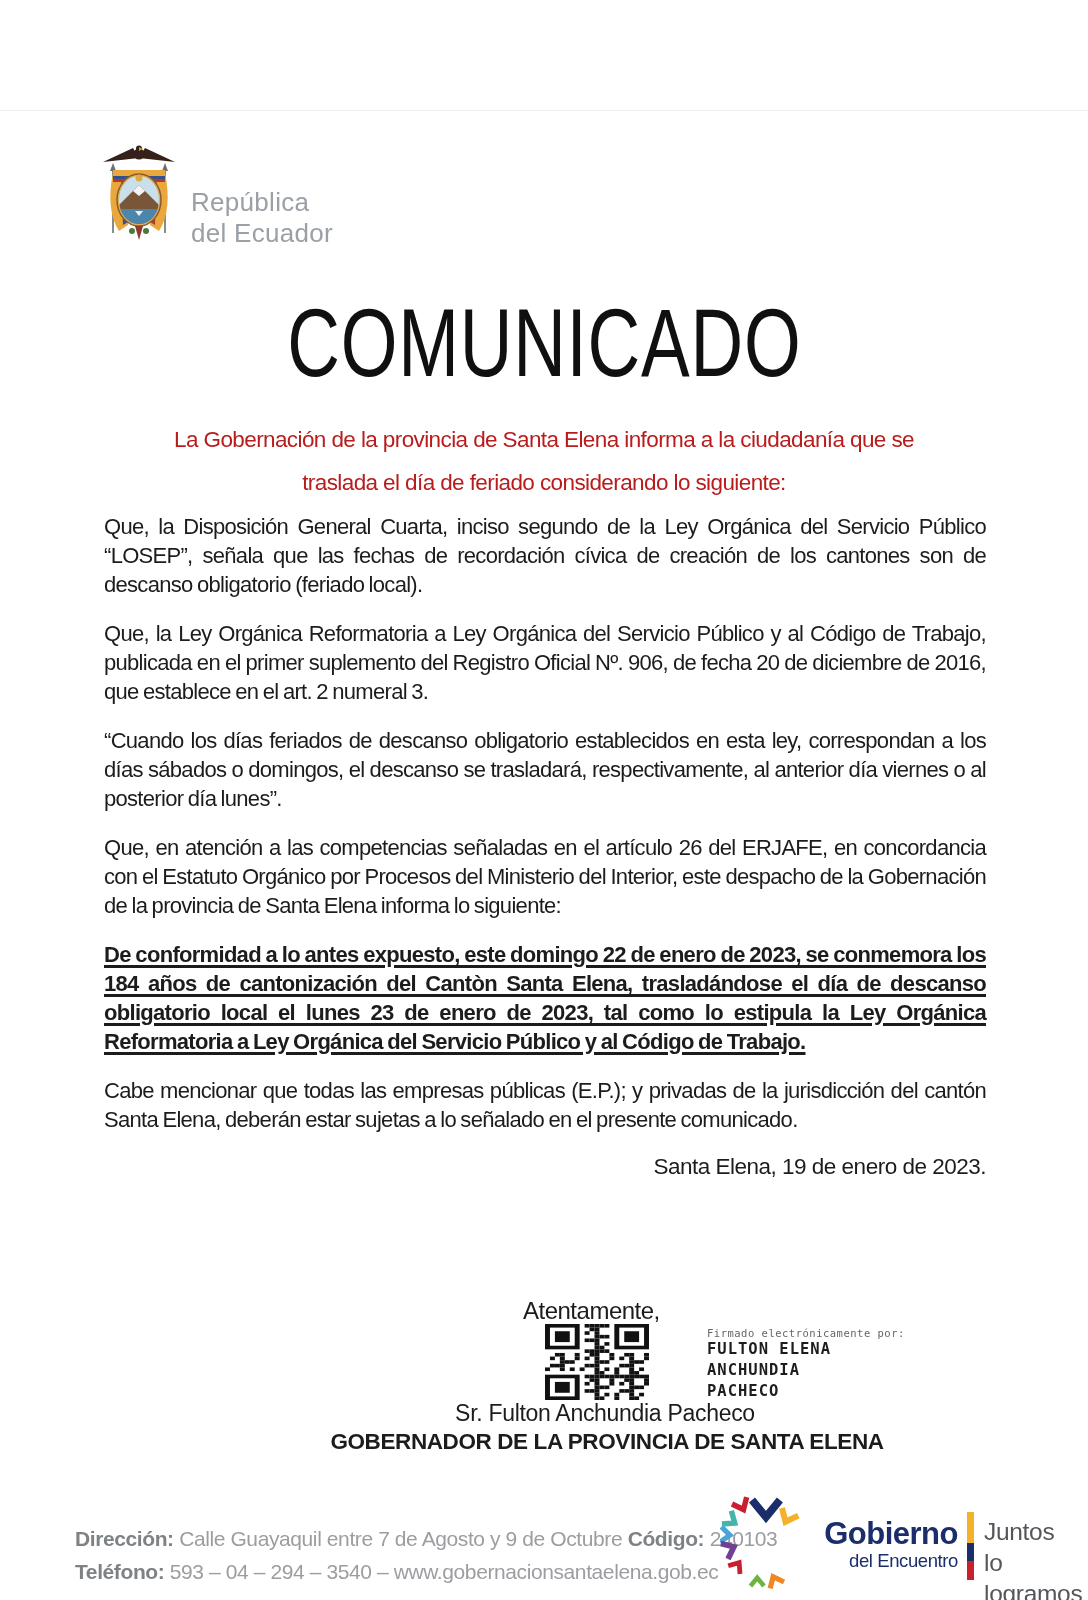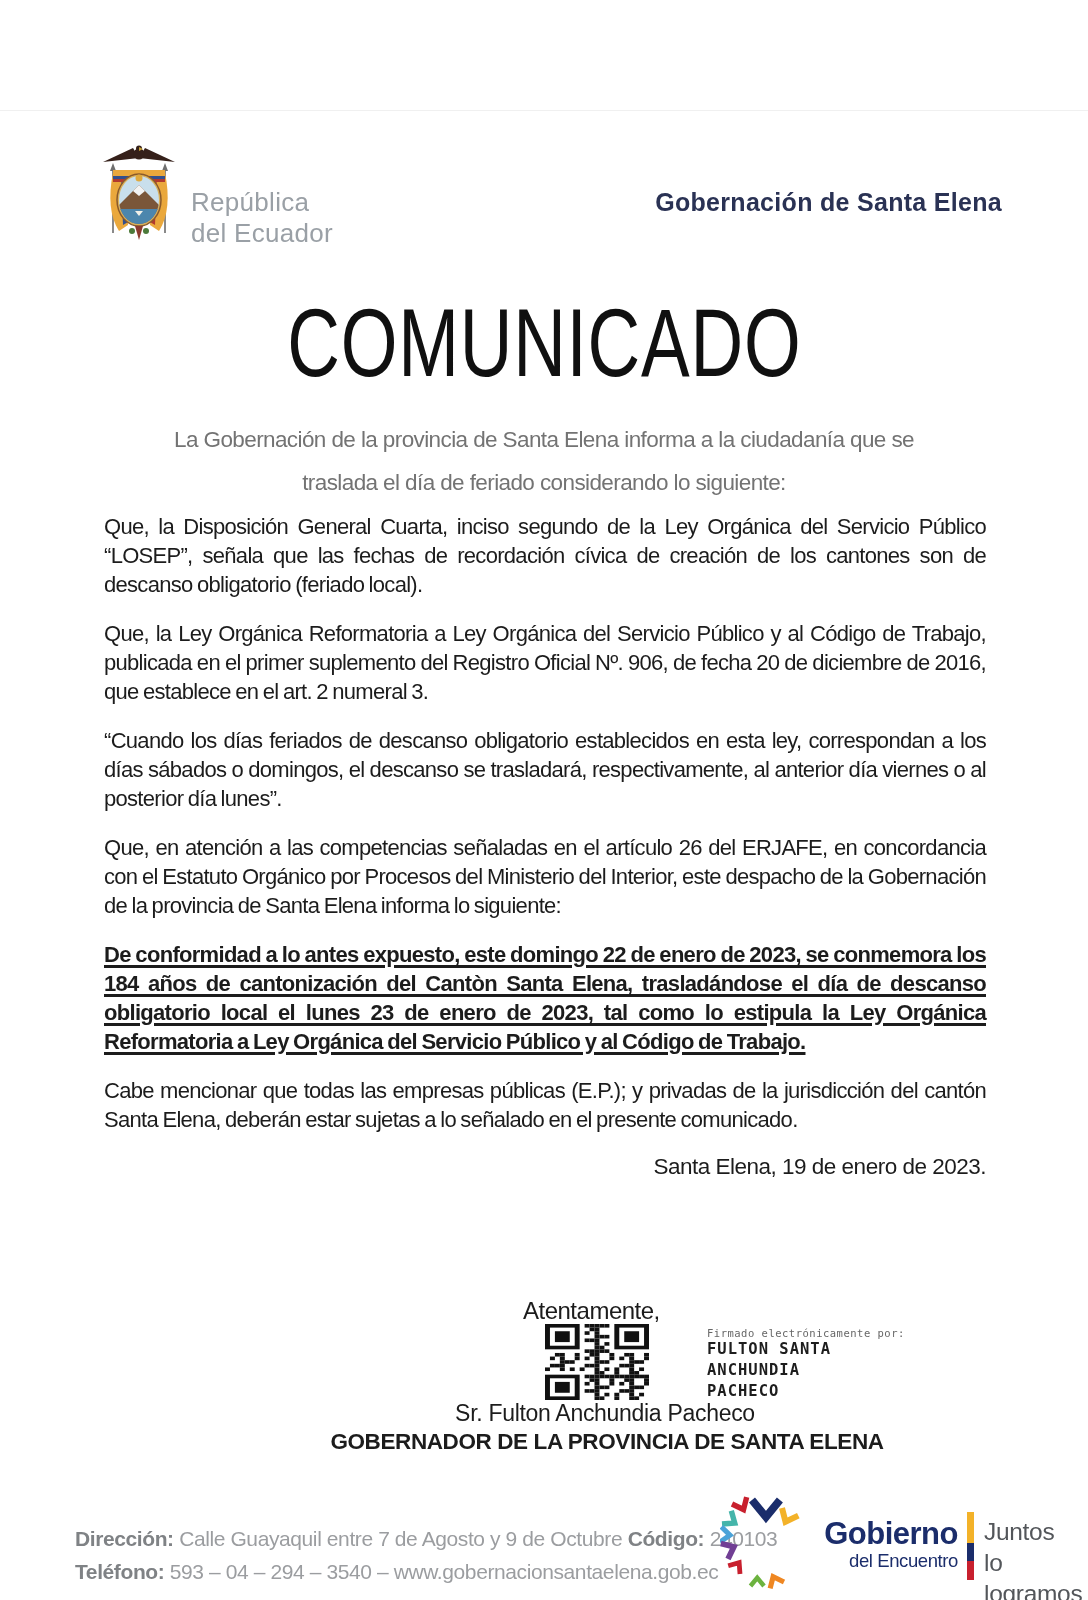--- a/index.html
+++ b/index.html
@@ -14,21 +14,21 @@
   .crest-wrap{display:flex;align-items:flex-start;gap:10px;}
   .republic-text{margin-top:46px;font-size:26px;line-height:31px;color:#9aa0a6;letter-spacing:.3px;}
   .entity{margin-top:47px;font-size:25px;font-weight:bold;color:#2a3254;letter-spacing:.3px;}
 
   
   .title{position:absolute;top:288px;left:0;width:100%;text-align:center;}
   .title span{display:inline-block;font-size:96px;font-weight:400;color:#101010;letter-spacing:1px;transform:scaleX(.76);transform-origin:center;}
 
   
   .intro{position:absolute;top:418px;left:140px;right:140px;text-align:center;
-    font-size:22.5px;line-height:43px;letter-spacing:-.6px;color:#737373;}
+    font-size:22.5px;line-height:43px;letter-spacing:-.6px;color:#b91c1c;}
 
   
   .bodytext{position:absolute;top:512px;left:104px;width:882px;}
   .bodytext p{margin:0 0 20px 0;text-align:justify;font-size:22px;line-height:29px;
     letter-spacing:-.7px;word-spacing:-1px;color:#1c1c1c;}
   .bodytext p.highlight{font-weight:bold;text-decoration:underline;
     text-decoration-thickness:2.5px;text-underline-offset:3px;}
   .dateline{margin-top:8px;text-align:right;font-size:22.5px;letter-spacing:-.5px;}
 
   
@@ -105,21 +105,20 @@
 
         <polygon points="38,85 46,85 42,99" fill="#8d3b2f"></polygon>
         <circle cx="35" cy="90" r="3" fill="#4c7a3a"></circle>
         <circle cx="49" cy="90" r="3" fill="#4c7a3a"></circle>
       </svg>
       <div class="republic-text">
         <div>República</div>
         <div>del Ecuador</div>
       </div>
     </div>
-    <div class="entity">Gobernación de Santa Elena</div>
   </div>
 
   <div class="title">
     <span>COMUNICADO</span>
   </div>
 
   <div class="intro">La Gobernación de la provincia de Santa Elena informa a la ciudadanía que se traslada el día de feriado considerando lo siguiente:</div>
 
   <div class="bodytext">
     <p>Que, la Disposición General Cuarta, inciso segundo de la Ley Orgánica del Servicio Público “LOSEP”, señala que las fechas de recordación cívica de creación de los cantones son de descanso obligatorio (feriado local).</p>
@@ -261,21 +260,21 @@
           <rect x="10" y="10" width="15" height="15" fill="#111"></rect>
           <rect x="70" y="0" width="35" height="35" fill="#111"></rect>
           <rect x="75" y="5" width="25" height="25" fill="#fff"></rect>
           <rect x="80" y="10" width="15" height="15" fill="#111"></rect>
           <rect x="0" y="70" width="35" height="35" fill="#111"></rect>
           <rect x="5" y="75" width="25" height="25" fill="#fff"></rect>
           <rect x="10" y="80" width="15" height="15" fill="#111"></rect>
         </svg>
       <div class="esign">
         <div class="esign-label">Firmado electrónicamente por:</div>
-        <div class="esign-name">FULTON SANTA</div>
+        <div class="esign-name">FULTON ELENA</div>
         <div class="esign-name">ANCHUNDIA</div>
         <div class="esign-name">PACHECO</div>
       </div>
     </div>
     <div class="signer-name">Sr. Fulton Anchundia Pacheco</div>
     <div class="signer-title">GOBERNADOR DE LA PROVINCIA DE SANTA ELENA</div>
   </div>
 
   <div class="footer-text">
     <div>

